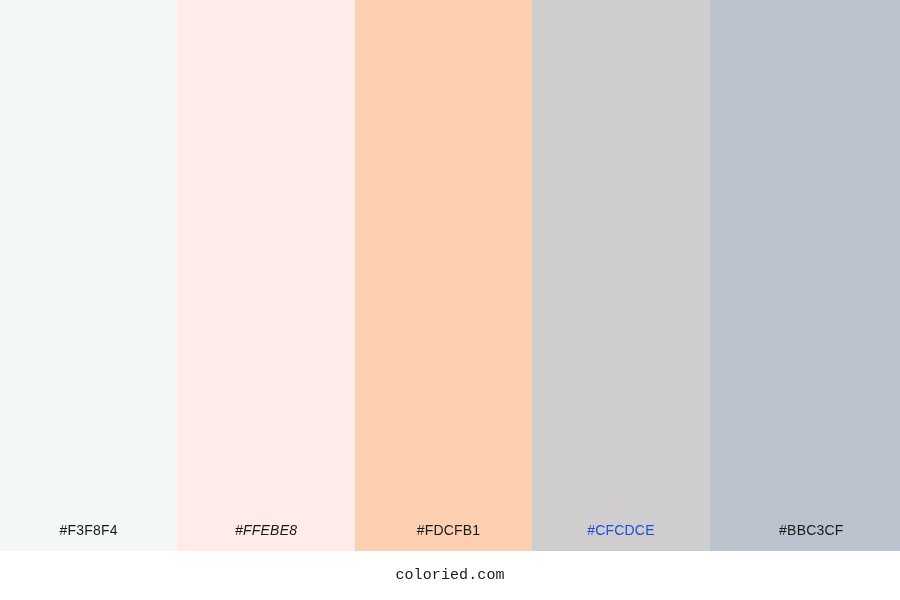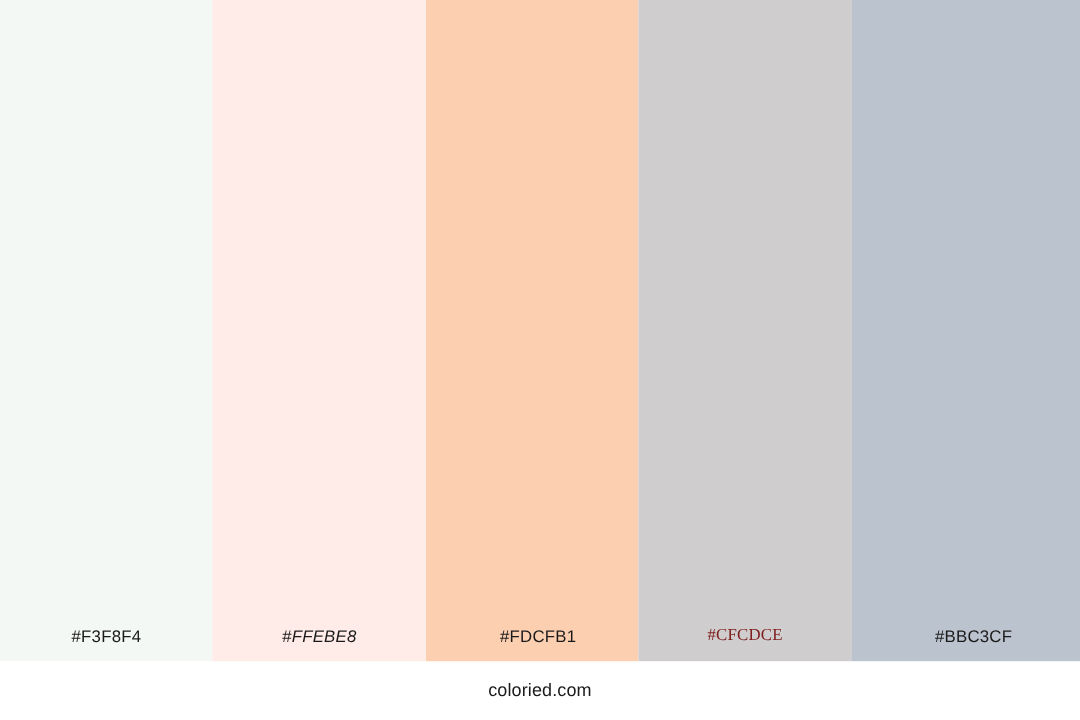--- a/index.html
+++ b/index.html
@@ -61,21 +61,21 @@
   #footer-band {
     flex: 1 1 auto;
     width: 900px;
     background: #ffffff;
     display: flex;
     align-items: center;
     justify-content: center;
   }
 
   #footer-credit {
-    font-family: Liberation Sans, sans-serif;
+    font-family: Liberation Mono, monospace;
     font-size: 15px;
     font-weight: 400;
     color: #1a1a1a;
     letter-spacing: 0.1px;
     line-height: 1;
     white-space: nowrap;
   }
 </style>
 </head>
 <body style="background-color: rgb(255, 255, 255);">
@@ -90,21 +90,21 @@
 
     <div class="swatch" style="background-color: rgb(255, 235, 232);">
       <span class="swatch-label" style="color: rgb(26, 26, 26); font-style: italic;">#FFEBE8</span>
     </div>
 
     <div class="swatch" style="background-color: rgb(253, 207, 177);">
       <span class="swatch-label" style="color: rgb(26, 26, 26); margin-left: 10px;">#FDCFB1</span>
     </div>
 
     <div class="swatch" style="background-color: rgb(207, 205, 206);">
-      <span class="swatch-label" style="color: #7f1d1d; font-family: Liberation Serif, serif;">#CFCDCE</span>
+      <span class="swatch-label" style="color: #1d4ed8;">#CFCDCE</span>
     </div>
 
     <div class="swatch" style="background-color: rgb(187, 195, 207); padding-left: 13px;">
       <span class="swatch-label" style="color: rgb(26, 26, 26);">#BBC3CF</span>
     </div>
 
   </div>
 
   <div id="footer-band">
     <span id="footer-credit">coloried.com</span>

